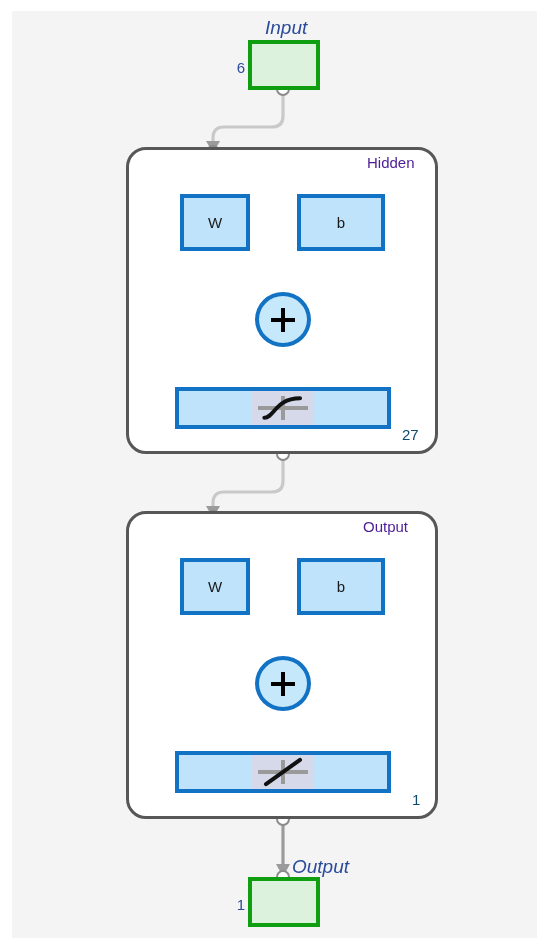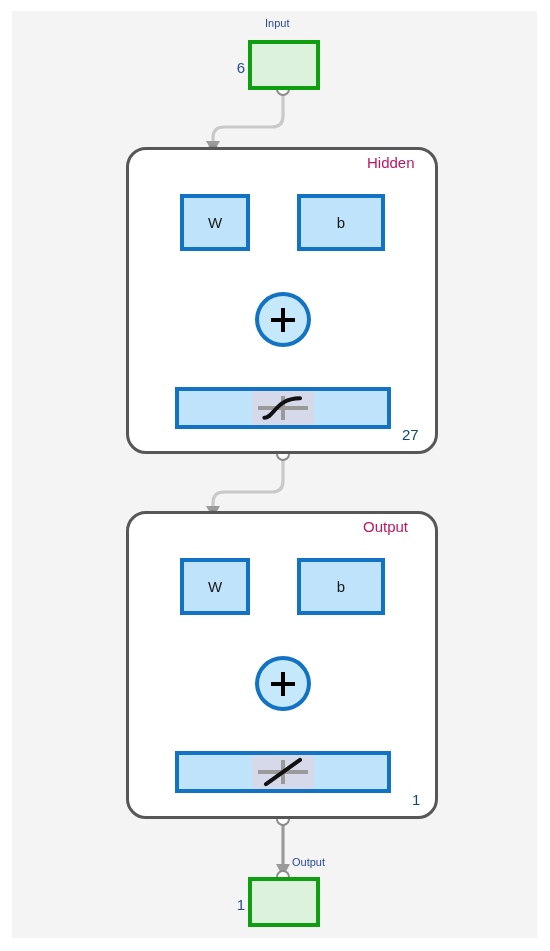--- a/index.html
+++ b/index.html
@@ -26,42 +26,43 @@
   
   .ioblock {
     position: absolute;
     background: #ddf2dd;
     border: 4px solid #0f9e0f;
     box-sizing: border-box;
   }
   .ioblock-label {
     position: absolute;
     color: #2a4b9b;
-    font-size: 11px;
-    white-space: nowrap;
+    font-size: 19px;
+    white-space: nowrap;
+    font-style: italic;
   }
   .ioblock-size {
     position: absolute;
     color: #2a4b9b;
     font-size: 15px;
     white-space: nowrap;
     text-align: right;
   }
 
   
   .layer {
     position: absolute;
     background: #ffffff;
     border: 3px solid #575757;
     border-radius: 20px;
     box-sizing: border-box;
   }
   .layer-title {
     position: absolute;
-    color: #be185d;
+    color: #4c1d95;
     font-size: 15px;
     white-space: nowrap;
   }
   .layer-count {
     position: absolute;
     color: #0c4a6e;
     font-size: 15px;
     white-space: nowrap;
   }
 

